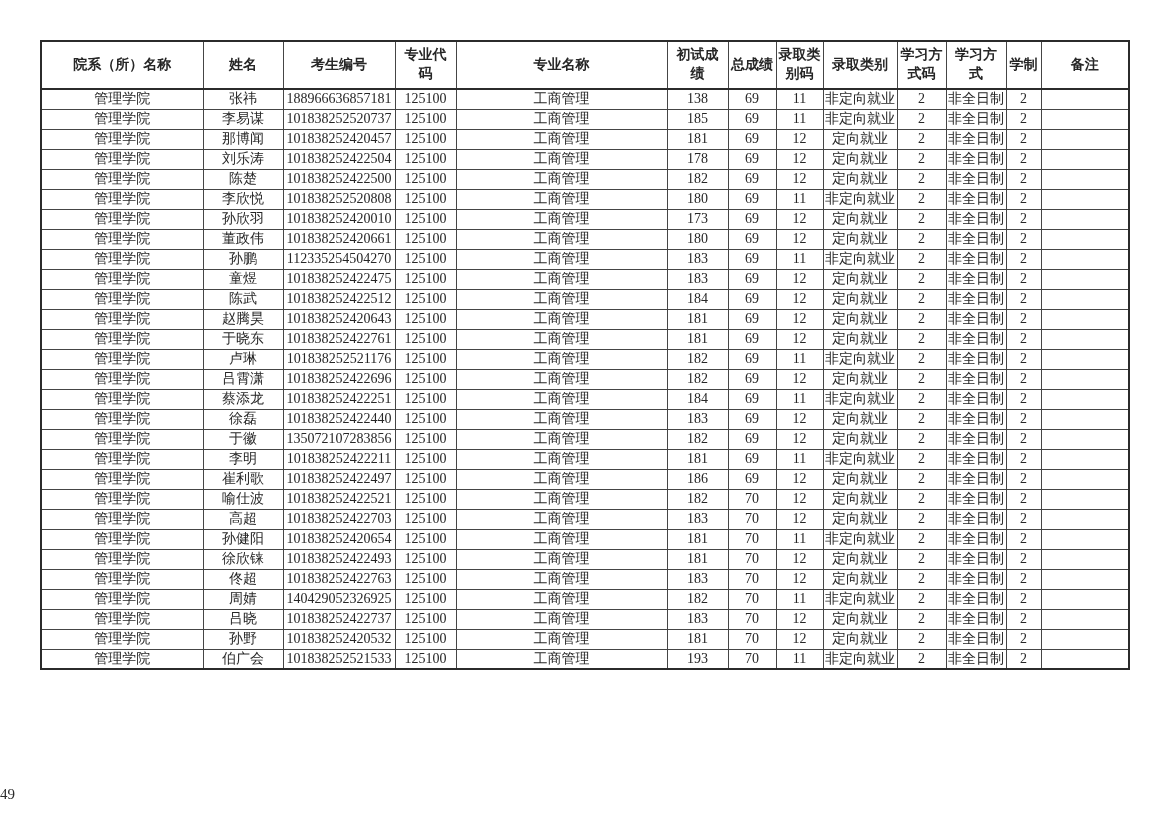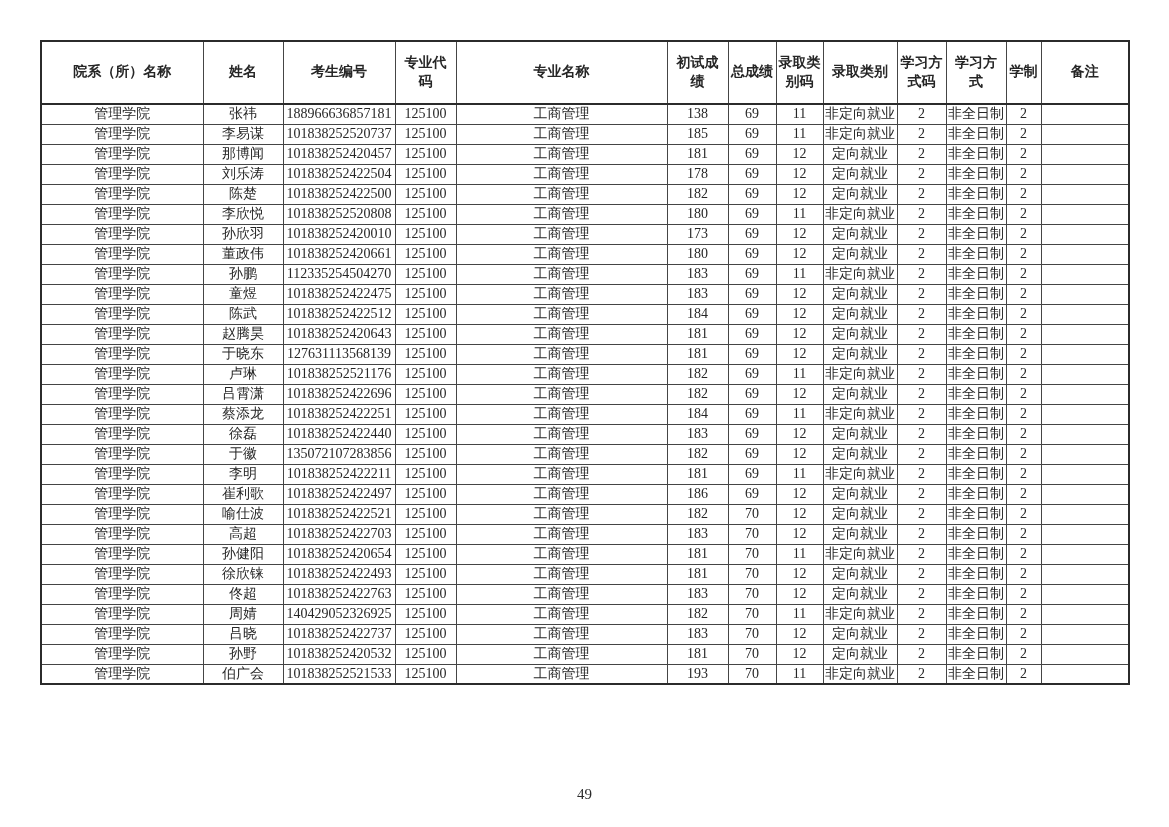--- a/index.html
+++ b/index.html
@@ -35,21 +35,21 @@
   table.admission td {
     border: 1px solid #454545;
     text-align: center;
     vertical-align: middle;
     overflow: hidden;
     padding: 0;
     font-size: 14px;
     color: #262626;
   }
   table.admission thead tr {
-    height: 63px;
+    height: 48px;
     padding-left: 28px;
   }
   table.admission thead th {
     font-weight: bold;
     line-height: 1.35;
     white-space: pre-line;
     border-bottom: 2px solid #2b2b2b;
   }
   table.admission tbody tr {
     height: 20px;
@@ -57,21 +57,20 @@
   }
   table.admission tbody td {
     white-space: nowrap;
     line-height: 1;
   }
   .page-number {
     position: absolute;
     left: 0;
     right: 0;
     top: 786px;
-    text-align: center;
     font-size: 15px;
     color: #2b2b2b;
   }
 </style>
 </head>
 <body>
 
 <div class="sheet">
 
   <table class="admission">
@@ -289,21 +288,21 @@
           <td>12</td>
           <td>定向就业</td>
           <td>2</td>
           <td>非全日制</td>
           <td>2</td>
           <td></td>
         </tr>
         <tr>
           <td>管理学院</td>
           <td>于晓东</td>
-          <td>127631113568139</td>
+          <td>101838252422761</td>
           <td>125100</td>
           <td>工商管理</td>
           <td>181</td>
           <td>69</td>
           <td>12</td>
           <td>定向就业</td>
           <td>2</td>
           <td>非全日制</td>
           <td>2</td>
           <td></td>

